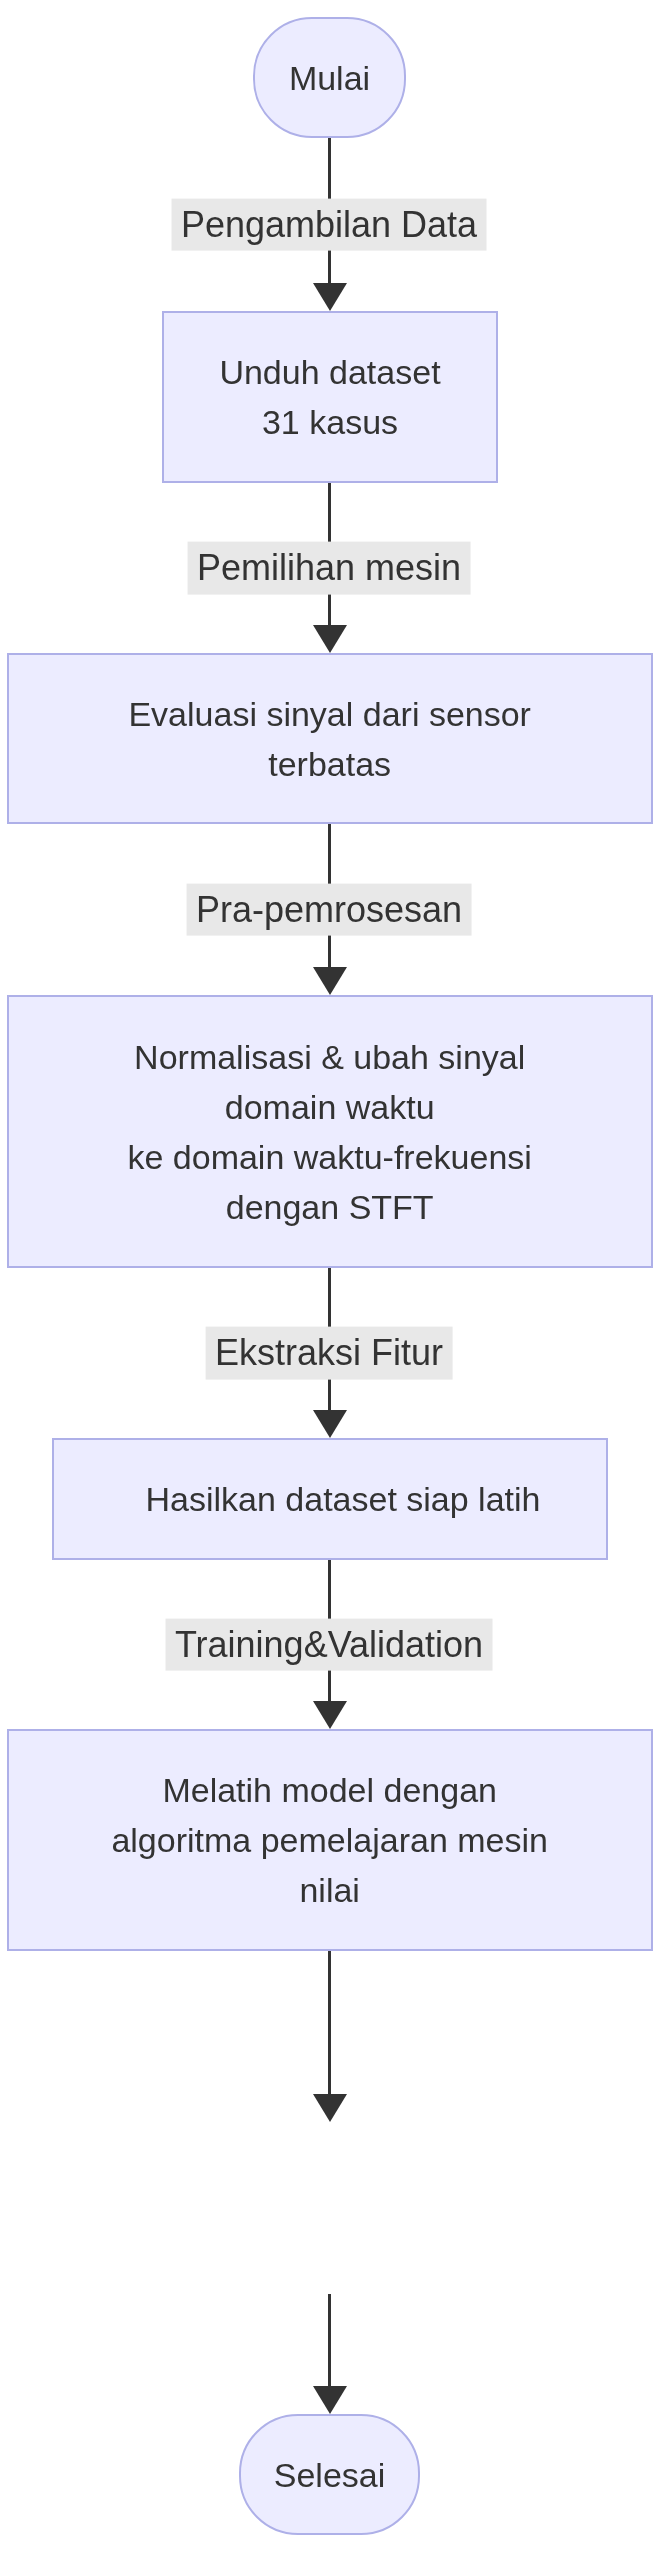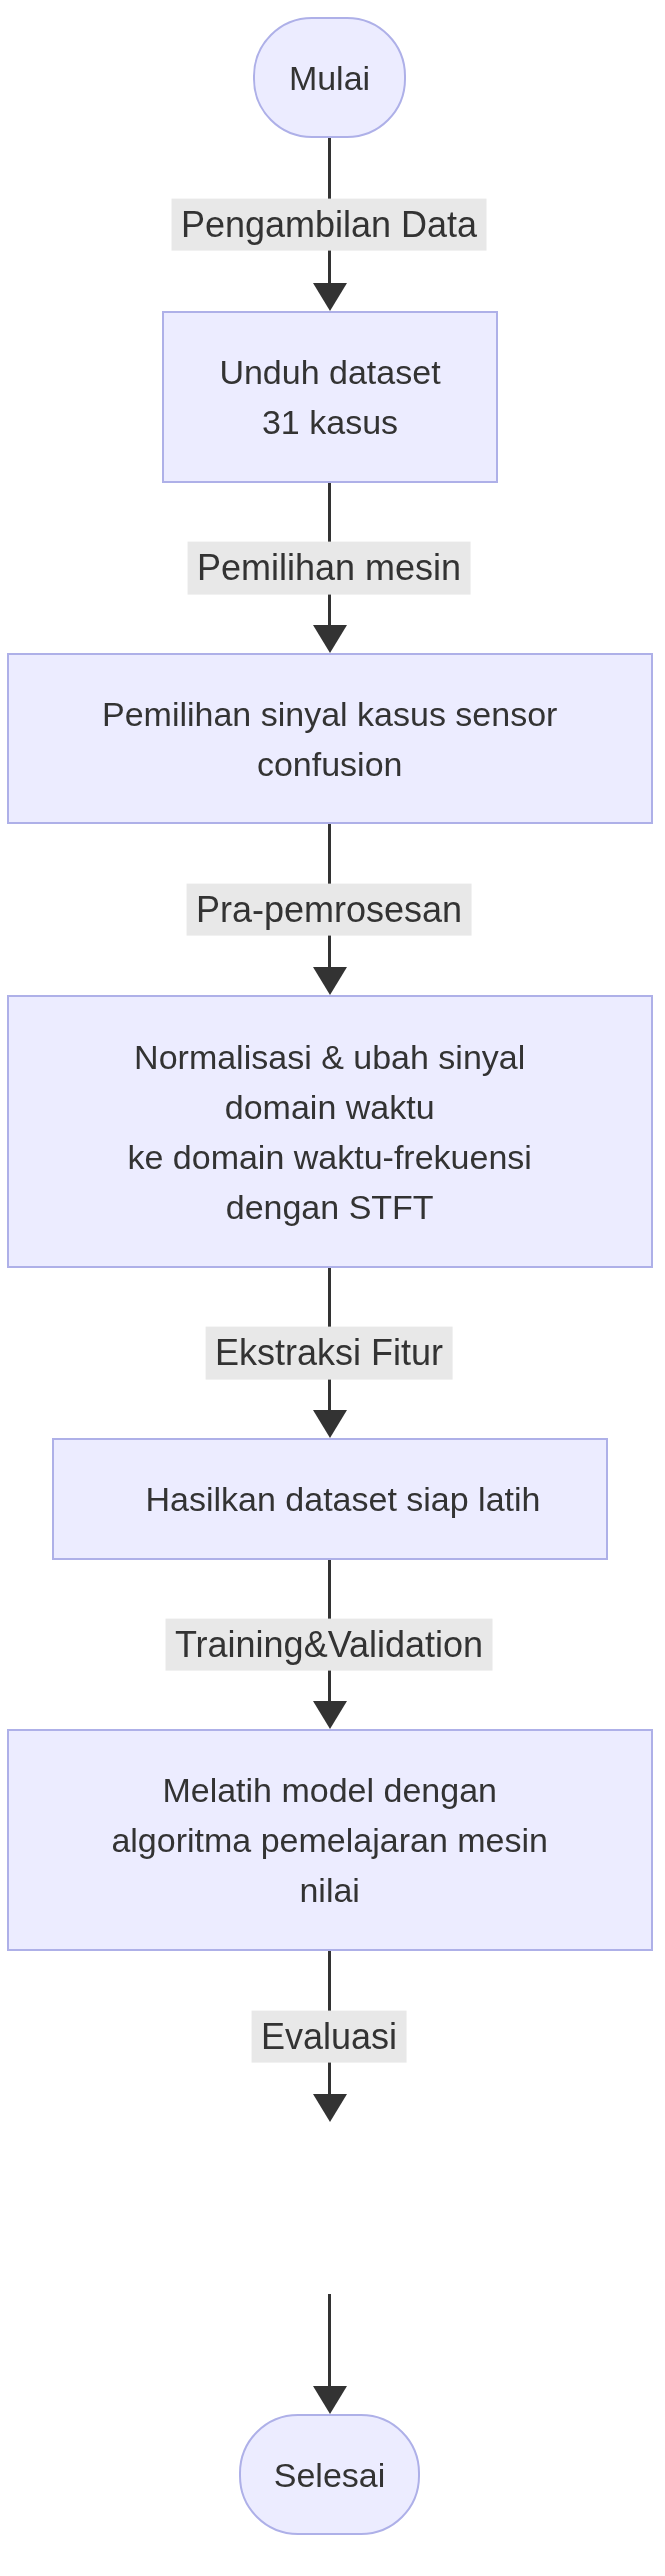--- a/index.html
+++ b/index.html
@@ -83,22 +83,22 @@
     <span class="nline">31 kasus</span>
   </div>
 
   <div class="edge" style="top:483px; height:170px;">
     <div class="shaft" style="height:144px;"></div>
     <div class="head"></div>
     <div class="elabel">Pemilihan mesin</div>
   </div>
 
   <div class="node rect" style="left:6.7px; top:653px; width:646px; height:171px;">
-    <span class="nline">Pemilihan sinyal kasus sensor</span>
-    <span class="nline">confusion</span>
+    <span class="nline">Evaluasi sinyal dari sensor</span>
+    <span class="nline">terbatas</span>
   </div>
 
   <div class="edge" style="top:824px; height:171px;">
     <div class="shaft" style="height:146px;"></div>
     <div class="head"></div>
     <div class="elabel">Pra-pemrosesan</div>
   </div>
 
   <div class="node rect" style="left:6.7px; top:995px; width:646px; height:273px;">
     <span class="nline">Normalisasi &amp; ubah sinyal</span>
@@ -125,21 +125,20 @@
 
   <div class="node rect" style="left:6.7px; top:1729px; width:646px; height:222px;">
     <span class="nline">Melatih model dengan</span>
     <span class="nline">algoritma pemelajaran mesin</span>
     <span class="nline">nilai</span>
   </div>
 
   <div class="edge" style="top:1951px; height:171px;">
     <div class="shaft" style="height:146px;"></div>
     <div class="head"></div>
-    <div class="elabel">Evaluasi</div>
   </div>
 
 
   <div class="edge" style="top:2294px; height:120px;">
     <div class="shaft" style="height:95px;"></div>
     <div class="head"></div>
 
   </div>
 
   <div class="node stadium" style="left:239px; top:2414px; width:181px; height:121px;">

